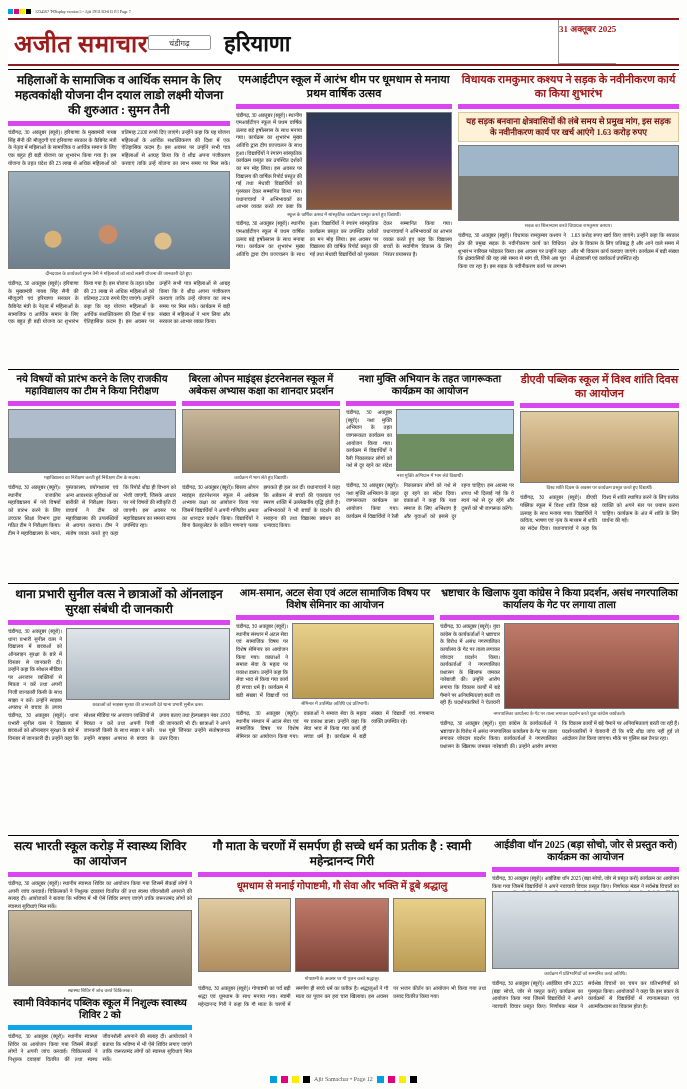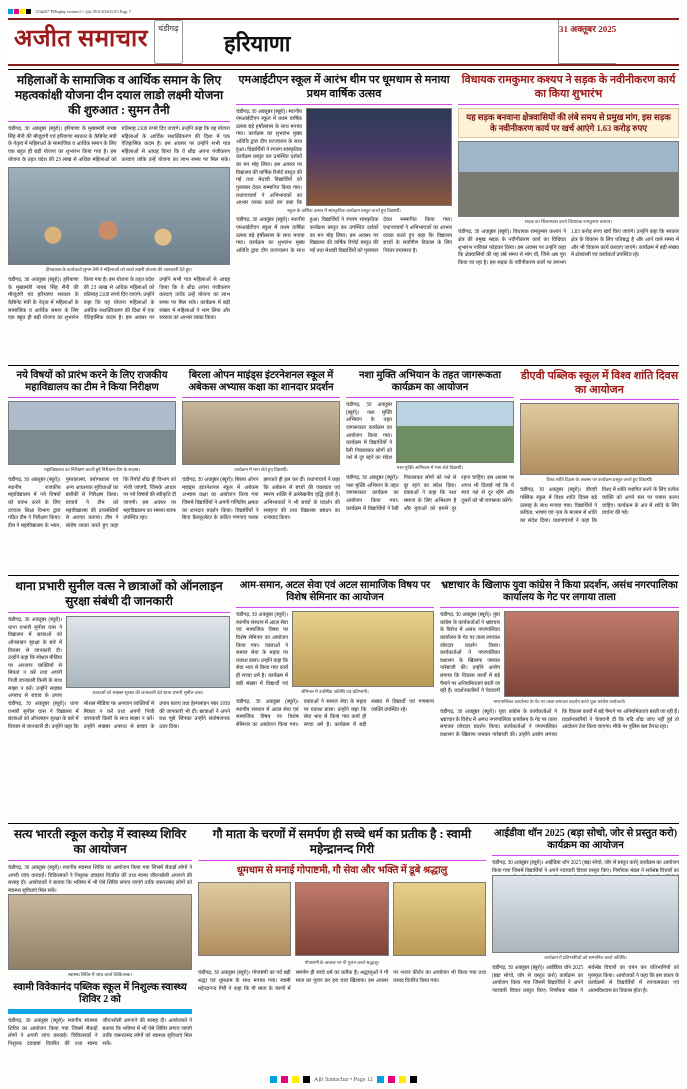--- a/index.html
+++ b/index.html
@@ -9,34 +9,34 @@
     box-sizing:border-box;padding:6px 8px 8px 8px;overflow:hidden;
   }
   .topbar{height:10px;display:flex;align-items:center;gap:4px;font-size:4px;color:#222;}
   .topbar .swatches{display:flex;gap:1px;}
   .topbar .sw{width:5px;height:5px;}
   .masthead{
     border:2px solid #8a1d1d;border-left:none;border-right:none;
     margin-top:2px;height:44px;display:flex;align-items:stretch;background:#fff;
     position:relative;
   }
-  .mast-left{display:flex;padding-left:6px;gap:6px;flex:0 0 auto;width:210px;}
+  .mast-left{display:flex;align-items:center;padding-left:6px;gap:0;flex:0 0 auto;width:210px;}
   .mast-title{color:#9c1b1b;font-size:24px;font-weight:bold;letter-spacing:.5px;}
-  .mast-sub{font-size:8px;color:#333;border:1px solid #999;padding:1px 3px;border-radius:2px;}
+  .mast-sub{font-size:8px;color:#333;border:1px solid #999;padding:1px 20px;border-radius:2px;}
   .mast-center{flex:1;display:flex;align-items:center;justify-content:flex-start;}
   .mast-center span{font-size:22px;font-weight:bold;color:#111;}
   .mast-right{width:120px;border-left:1px solid #999;display:flex;flex-direction:row;}
   .mast-date{font-size:9px;color:#9c1b1b;text-align:center;border-bottom:1px solid #999;padding:2px 0;font-weight:bold;}
   .mast-page{font-size:20px;font-weight:bold;text-align:center;color:#111;flex:1;display:flex;align-items:center;justify-content:center;}
   .rule{border-top:1px solid #000;margin:3px 0;}
   .grid{display:flex;gap:6px;}
   .col{flex:1;}
   .hl{
     font-weight:bold;color:#111;text-align:center;line-height:1.25;
-    border-bottom:1px solid #d946ef;padding-bottom:3px;margin-bottom:3px;
+    border-bottom:5px solid #d946ef;padding-bottom:3px;margin-bottom:3px;
   }
   .hl.r{color:#a01c1c;}
   .hl.s12{font-size:12px;}
   .hl.s11{font-size:11px;}
   .hl.s10{font-size:10px;}
   .kicker{
     font-size:8.5px;color:#7a1414;background:#fdf1d8;border:1px solid #d9c8a0;
     padding:3px;line-height:1.35;margin-bottom:3px;font-weight:bold;text-align:center;
   }
   .body{

